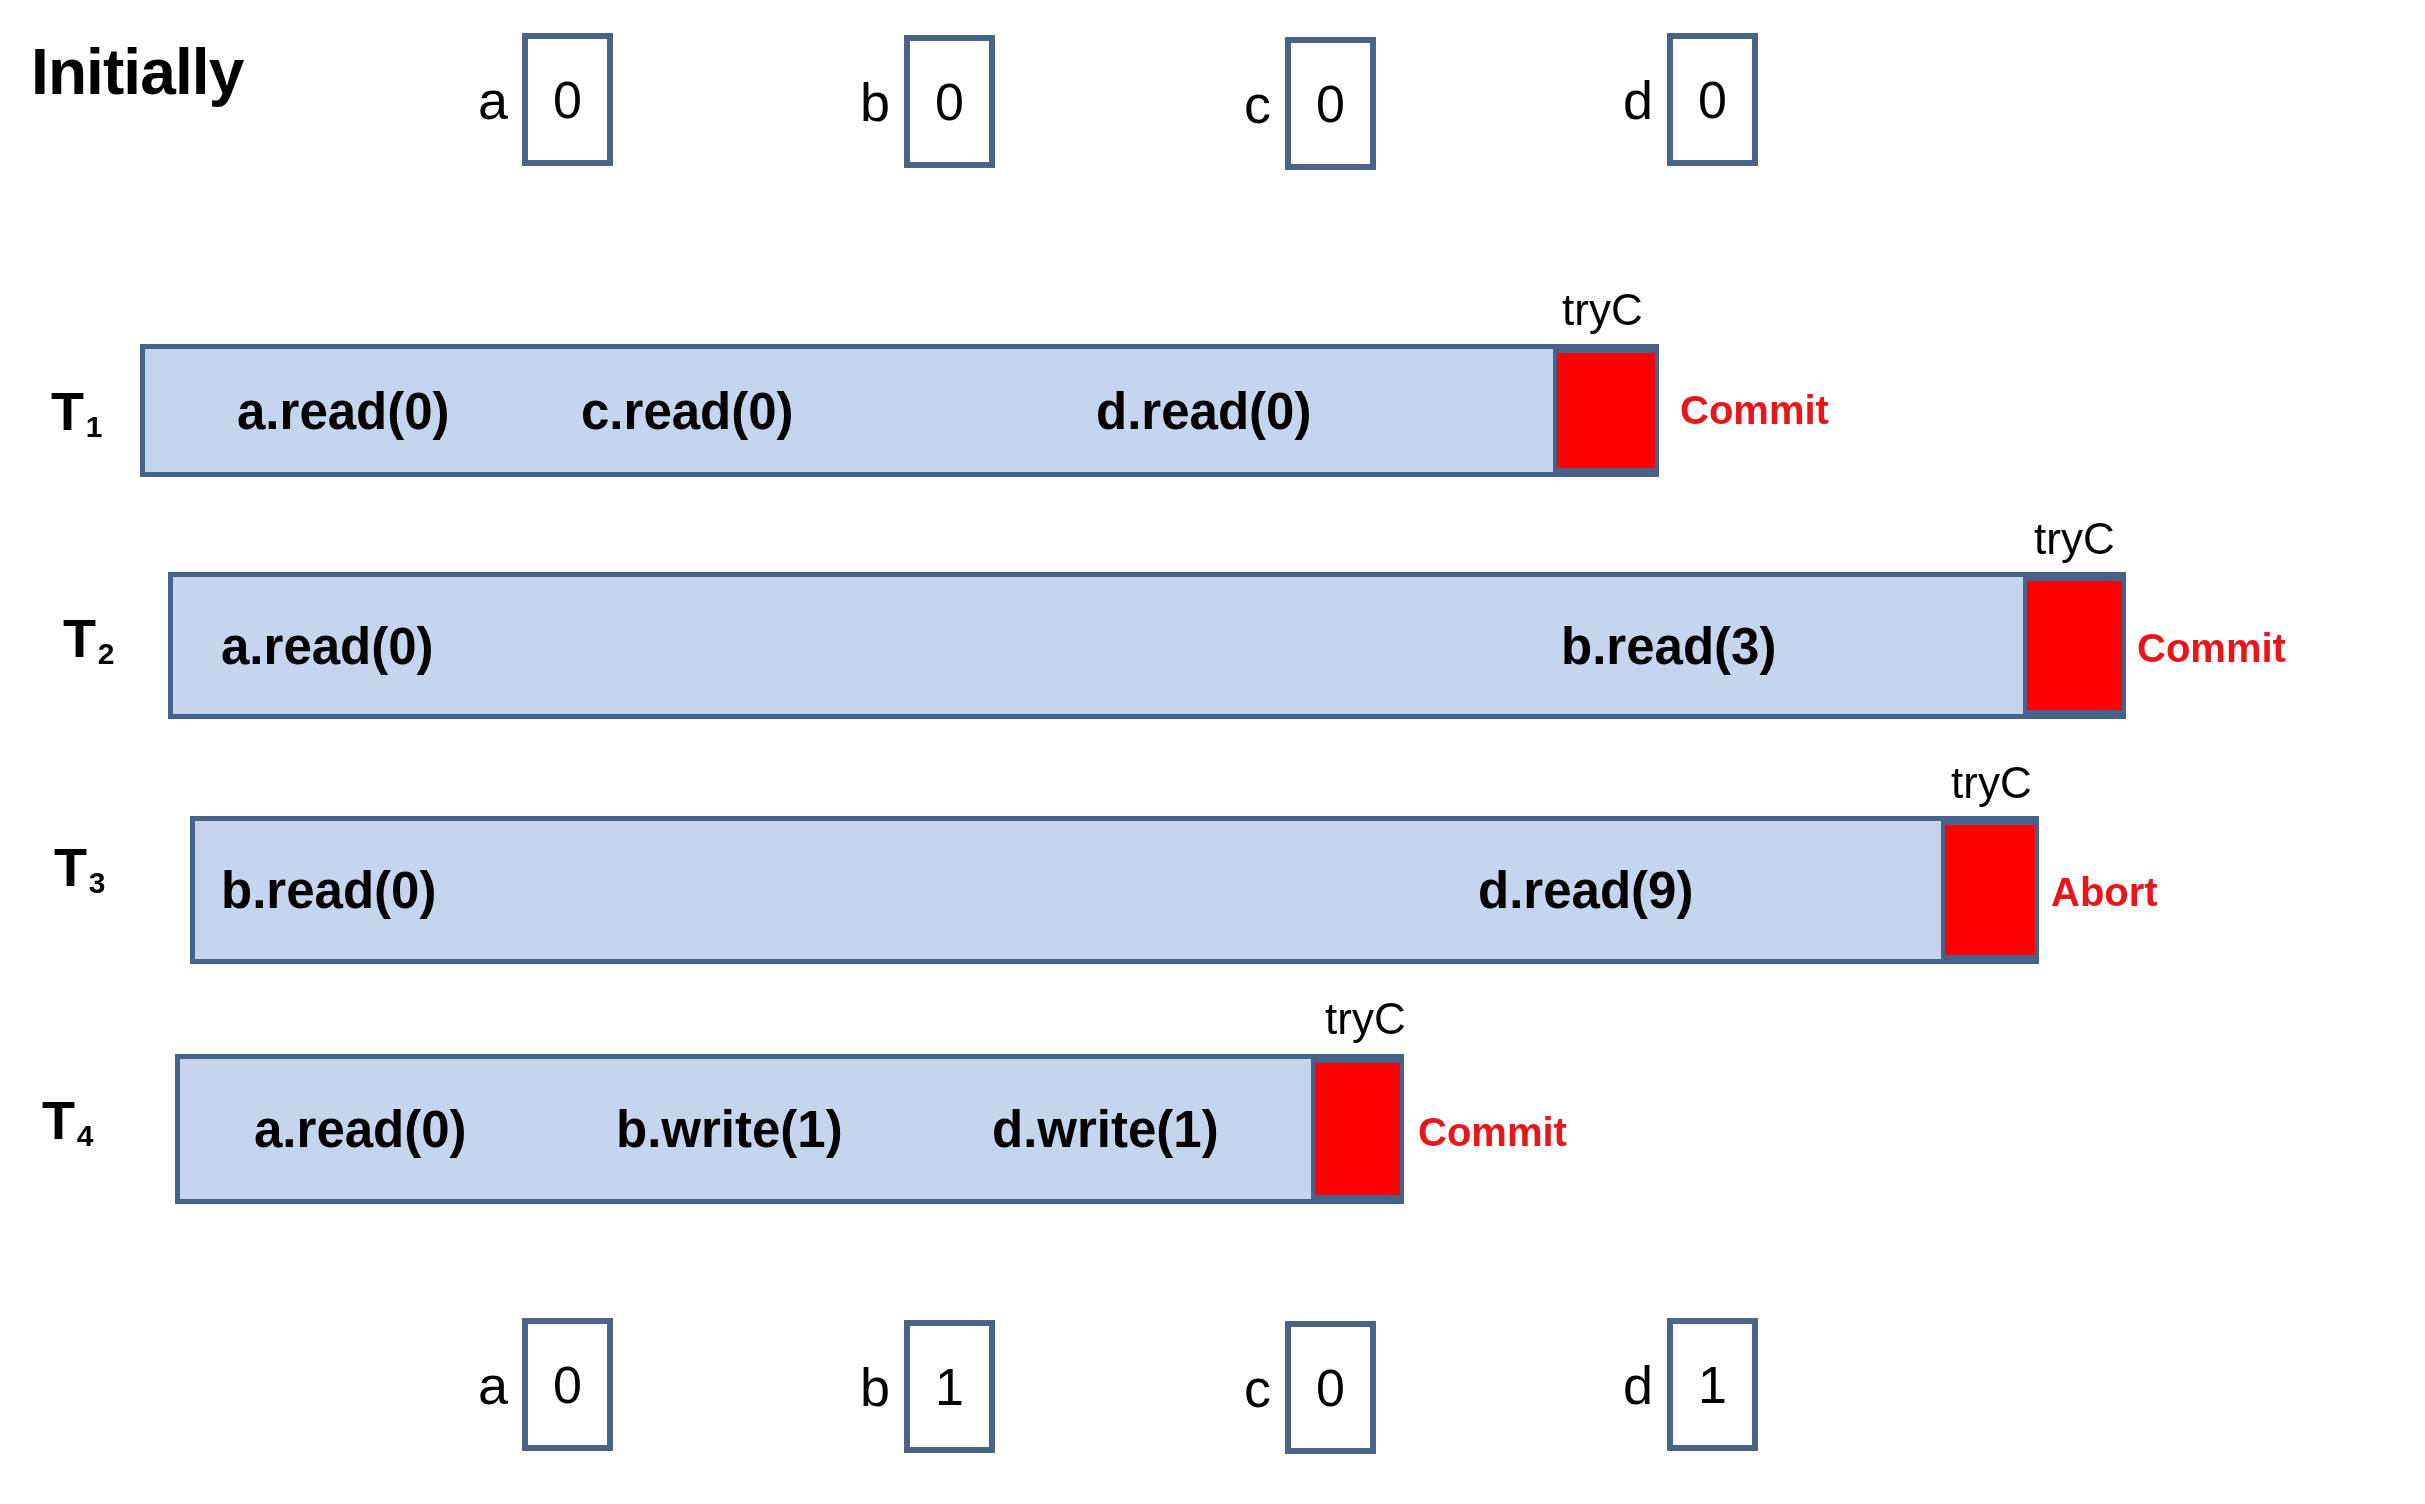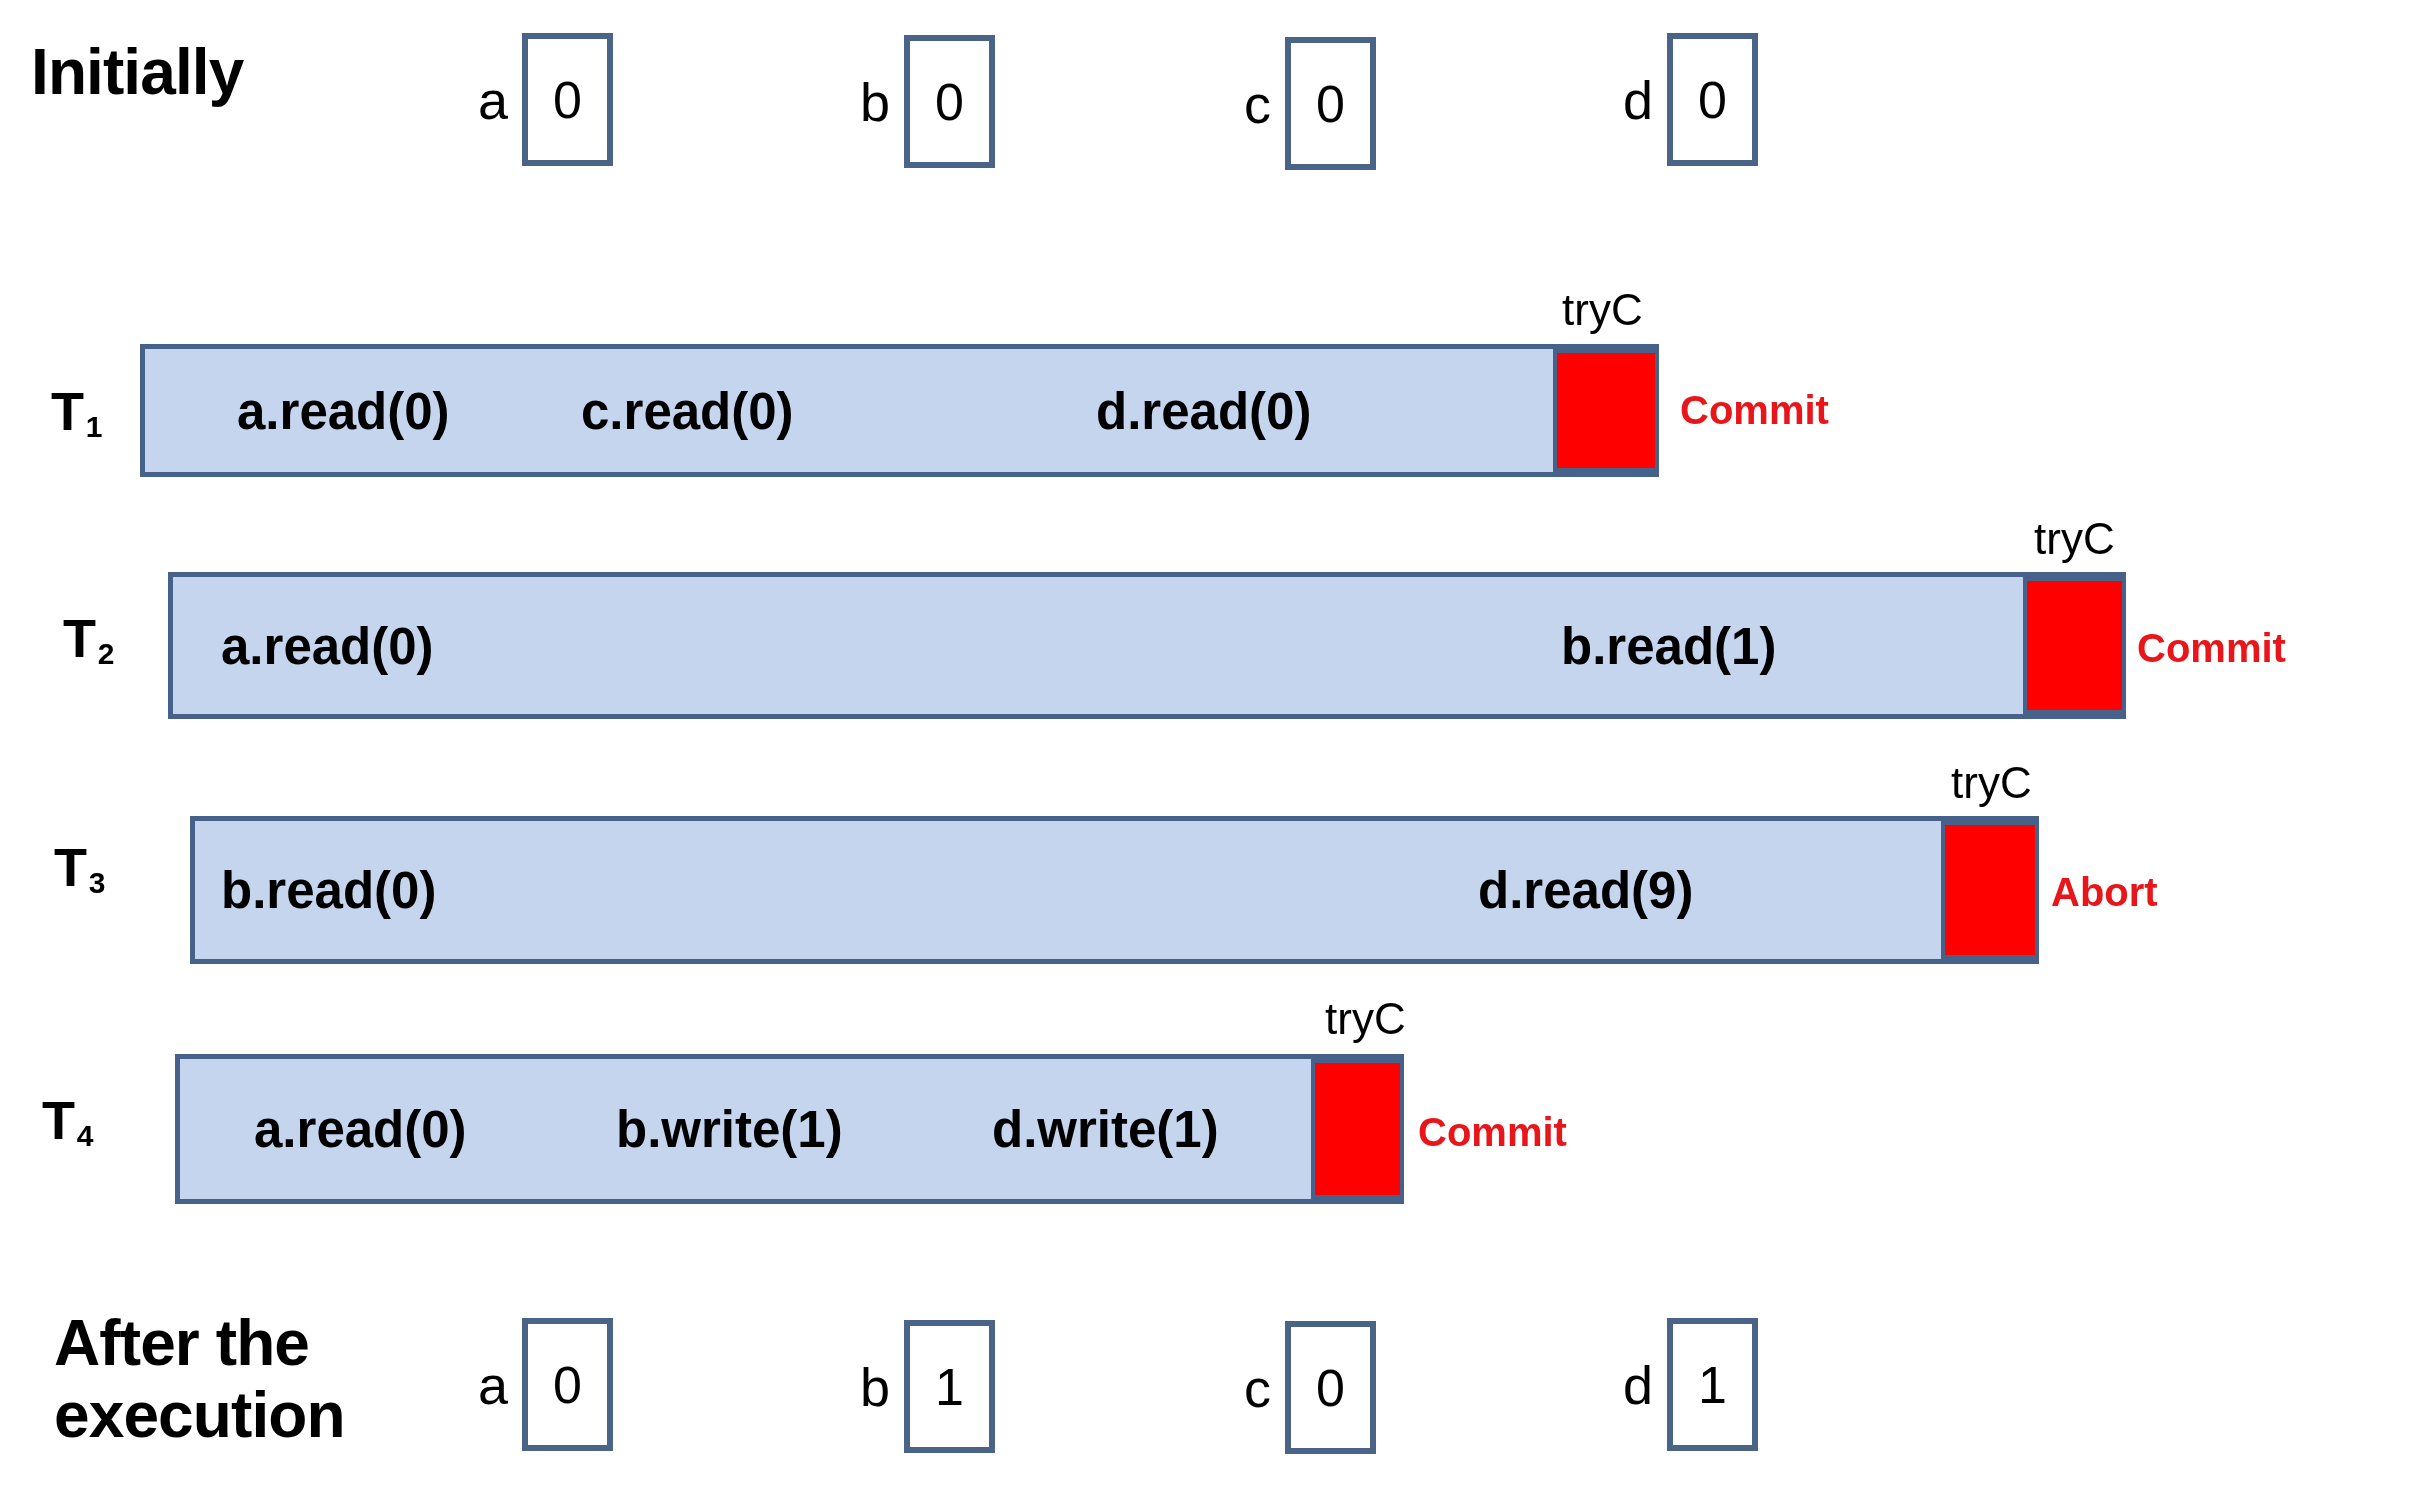--- a/index.html
+++ b/index.html
@@ -111,21 +111,21 @@
 
   <div class="txn-row">
     <div class="txn-label" style="left:63px; top:611px;">
       <span>T</span><sub>2</sub>
     </div>
 
     <div class="tryc-label" style="left:2034px; top:517px;">tryC</div>
 
     <div class="txn-bar" style="left:168px; top:572px; width:1958px; height:147px;">
       <span class="op" style="left:48px;">a.read(0)</span>
-      <span class="op" style="left:1388px;">b.read(1)</span>
+      <span class="op" style="left:1388px;">b.read(3)</span>
       <span class="tryc-box" style="right:-5.2px; width:103px;"></span>
     </div>
 
     <div class="outcome" style="left:2137px; top:648px;">Commit</div>
   </div>
 
   <div class="txn-row">
     <div class="txn-label" style="left:54px; top:840px;">
       <span>T</span><sub>3</sub>
     </div>
@@ -151,22 +151,20 @@
     <div class="txn-bar" style="left:175px; top:1054px; width:1229px; height:150px;">
       <span class="op" style="left:74px;">a.read(0)</span>
       <span class="op" style="left:436px;">b.write(1)</span>
       <span class="op" style="left:812px;">d.write(1)</span>
       <span class="tryc-box" style="right:-5.2px; width:93px;"></span>
     </div>
 
     <div class="outcome" style="left:1418px; top:1132px;">Commit</div>
   </div>
 
-  <div class="state-label" style="left:54px; top:1308px;">After the
-execution</div>
 
   <div class="var-group" style="left:478px; top:1318px;">
     <span class="var-name">a</span>
     <span class="var-box">
       <span class="var-val">0</span>
     </span>
   </div>
 
   <div class="var-group" style="left:860px; top:1320px;">
     <span class="var-name">b</span>

